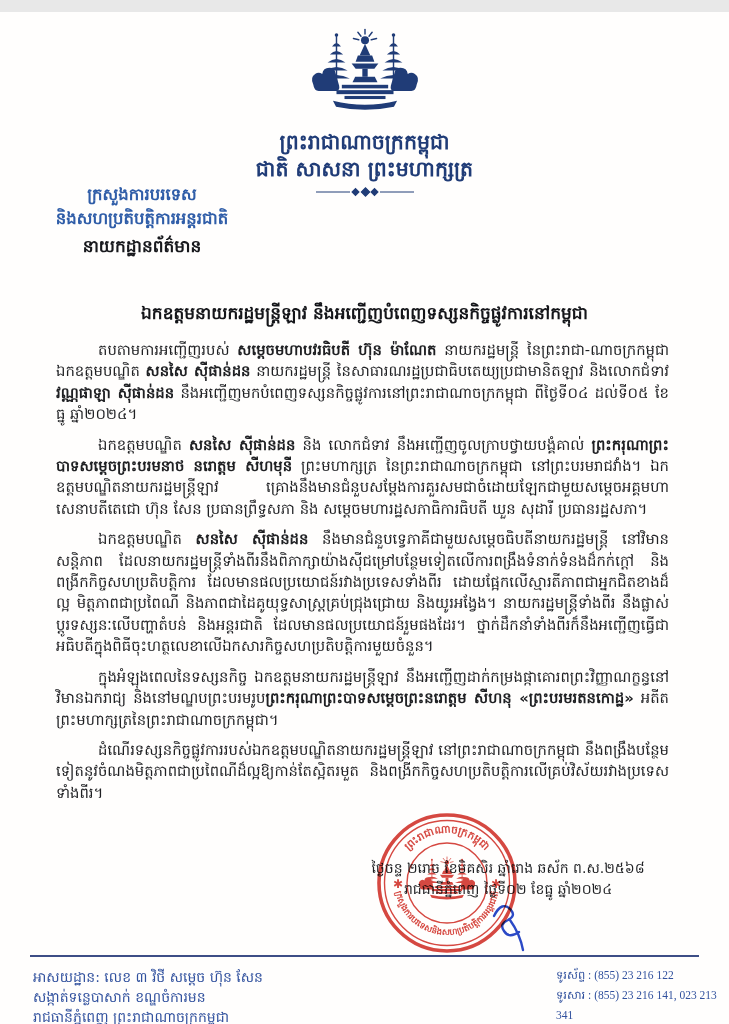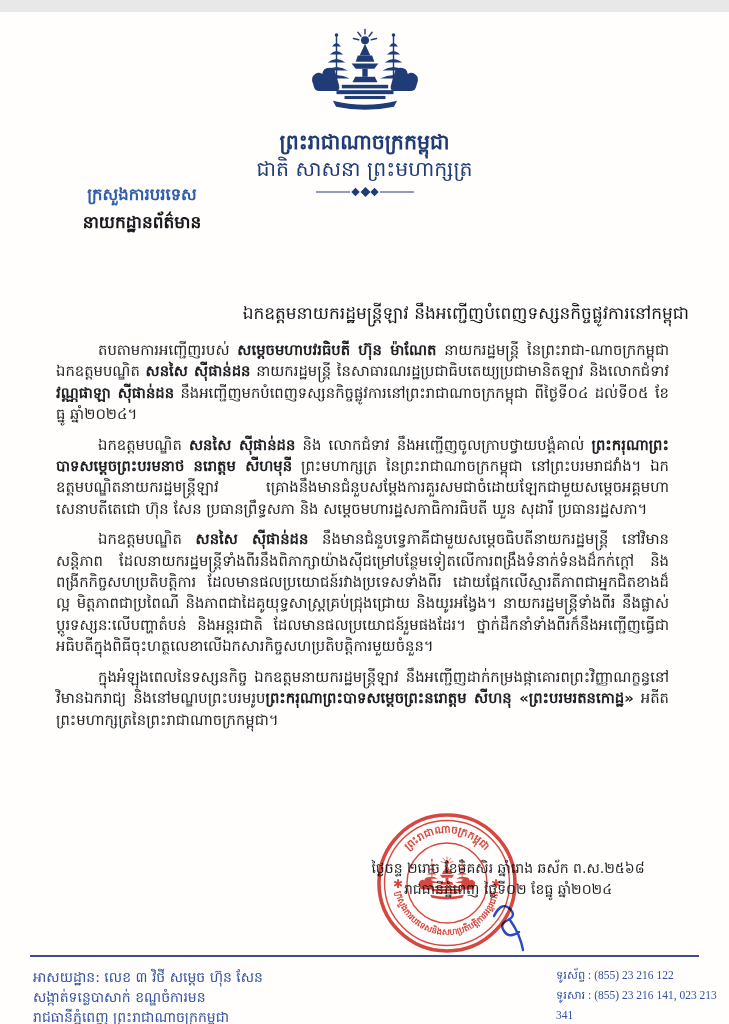--- a/index.html
+++ b/index.html
@@ -5,30 +5,30 @@
   html,body{margin:0;padding:0;background:#e8e8e8;}
   .page{
     position:relative;width:729px;height:1024px;margin:12px auto;
     background:#fffefd;overflow:hidden;
     font-family:"DejaVu Sans",sans-serif;color:#222;
   }
   
   .hdr{position:absolute;left:0;right:0;top:14px;text-align:center;}
   .arms{display:block;margin:0 auto;color:#203c77;}
   .k1{margin:5px 0 0;font-size:20.5px;font-weight:bold;color:#203c77;line-height:26px;}
-  .k2{margin:1px 0 0;font-size:20.5px;font-weight:normal;color:#203c77;line-height:26px;}
+  .k2{margin:1px 0 0;font-size:20.5px;font-weight:bold;color:#203c77;line-height:26px;}
   .divider{display:block;margin:4px auto 0;color:#203c77;}
   
   .ministry{position:absolute;left:20px;top:171px;width:244px;text-align:center;}
   .m1,.m2{font-size:16.5px;font-weight:bold;color:#2f5da8;line-height:24px;}
   .m3{font-size:17px;font-weight:bold;color:#17181c;line-height:26px;margin-top:2px;}
   
   .doctype{position:absolute;right:39px;top:249px;font-size:16.5px;color:#17181c;font-weight:500;}
-  .title{position:absolute;left:40px;right:40px;top:290px;text-align:right;
-         font-size:17px;font-weight:normal;color:#141519;}
+  .title{position:absolute;left:40px;right:40px;top:290px;text-align:center;
+         font-size:17px;font-weight:bold;color:#141519;}
   
   .bodytext{position:absolute;left:56px;right:60px;top:327px;}
   .bodytext p{margin:0 0 9px;text-align:justify;text-indent:42px;
               font-size:14.8px;line-height:21.4px;color:#1f2023;}
   .bodytext .b{font-weight:bold;}
   
   .dateblock{position:absolute;left:322px;width:372px;top:846px;text-align:center;
              font-size:14px;line-height:21px;color:#1f2023;}
   
   .stamp{position:absolute;left:375px;top:799px;mix-blend-mode:multiply;opacity:.92;}
@@ -104,31 +104,33 @@
         <line x1="70" y1="6" x2="104" y2="6" stroke-width="1"></line>
         <rect x="43" y="3.5" width="5" height="5" transform="rotate(45 45.5 6)"></rect>
         <rect x="52.5" y="3" width="6" height="6" transform="rotate(45 55.5 6)"></rect>
         <rect x="62" y="3.5" width="5" height="5" transform="rotate(45 64.5 6)"></rect>
       </g>
     </svg>
   </div>
 
   <div class="ministry">
     <div class="m1">ក្រសួងការបរទេស</div>
+    <div class="m2">និងសហប្រតិបត្តិការអន្តរជាតិ</div>
     <div class="m3">នាយកដ្ឋានព័ត៌មាន</div>
   </div>
 
 
   <div class="title">ឯកឧត្តមនាយករដ្ឋមន្ត្រីឡាវ នឹងអញ្ជើញបំពេញទស្សនកិច្ចផ្លូវការនៅកម្ពុជា</div>
 
   <div class="bodytext">
     <p><span>តបតាមការអញ្ជើញរបស់ </span><span class="b">សម្តេចមហាបវរធិបតី ហ៊ុន ម៉ាណែត</span><span> នាយករដ្ឋមន្ត្រី នៃព្រះរាជា-ណាចក្រកម្ពុជា ឯកឧត្តមបណ្ឌិត </span><span class="b">សនសៃ ស៊ីផាន់ដន</span><span> នាយករដ្ឋមន្ត្រី នៃសាធារណរដ្ឋប្រជាធិបតេយ្យប្រជាមានិតឡាវ និងលោកជំទាវ </span><span class="b">វណ្ណផាឡា ស៊ីផាន់ដន</span><span> នឹងអញ្ជើញមកបំពេញទស្សនកិច្ចផ្លូវការនៅព្រះរាជាណាចក្រកម្ពុជា ពីថ្ងៃទី០៤ ដល់ទី០៥ ខែធ្នូ ឆ្នាំ២០២៤។</span></p>
     <p><span>ឯកឧត្តមបណ្ឌិត </span><span class="b">សនសៃ ស៊ីផាន់ដន</span><span> និង លោកជំទាវ នឹងអញ្ជើញចូលក្រាបថ្វាយបង្គំគាល់ </span><span class="b">ព្រះករុណាព្រះបាទសម្តេចព្រះបរមនាថ នរោត្តម សីហមុនី</span><span> ព្រះមហាក្សត្រ នៃព្រះរាជាណាចក្រកម្ពុជា នៅព្រះបរមរាជវាំង។ ឯកឧត្តមបណ្ឌិតនាយករដ្ឋមន្ត្រីឡាវ គ្រោងនឹងមានជំនួបសម្តែងការគួរសមជាចំដោយឡែកជាមួយសម្តេចអគ្គមហាសេនាបតីតេជោ ហ៊ុន សែន ប្រធានព្រឹទ្ធសភា និង សម្តេចមហារដ្ឋសភាធិការធិបតី ឃួន សុដារី ប្រធានរដ្ឋសភា។</span></p>
     <p><span>ឯកឧត្តមបណ្ឌិត </span><span class="b">សនសៃ ស៊ីផាន់ដន</span><span> នឹងមានជំនួបទ្វេភាគីជាមួយសម្តេចធិបតីនាយករដ្ឋមន្ត្រី នៅវិមានសន្តិភាព ដែលនាយករដ្ឋមន្ត្រីទាំងពីរនឹងពិភាក្សាយ៉ាងស៊ីជម្រៅបន្ថែមទៀតលើការពង្រឹងទំនាក់ទំនងដ៏កក់ក្តៅ និងពង្រីកកិច្ចសហប្រតិបត្តិការ ដែលមានផលប្រយោជន៍រវាងប្រទេសទាំងពីរ ដោយផ្អែកលើស្មារតីភាពជាអ្នកជិតខាងដ៏ល្អ មិត្តភាពជាប្រពៃណី និងភាពជាដៃគូយុទ្ធសាស្ត្រគ្រប់ជ្រុងជ្រោយ និងយូរអង្វែង។ នាយករដ្ឋមន្ត្រីទាំងពីរ នឹងផ្លាស់ប្តូរទស្សនៈលើបញ្ហាតំបន់ និងអន្តរជាតិ ដែលមានផលប្រយោជន៍រួមផងដែរ។ ថ្នាក់ដឹកនាំទាំងពីរក៏នឹងអញ្ជើញធ្វើជាអធិបតីក្នុងពិធីចុះហត្ថលេខាលើឯកសារកិច្ចសហប្រតិបត្តិការមួយចំនួន។</span></p>
     <p><span>ក្នុងអំឡុងពេលនៃទស្សនកិច្ច ឯកឧត្តមនាយករដ្ឋមន្ត្រីឡាវ នឹងអញ្ជើញដាក់កម្រងផ្កាគោរពព្រះវិញ្ញាណក្ខន្ធនៅវិមានឯករាជ្យ និងនៅមណ្ឌបព្រះបរមរូប</span><span class="b">ព្រះករុណាព្រះបាទសម្តេចព្រះនរោត្តម សីហនុ «ព្រះបរមរតនកោដ្ឋ»</span><span> អតីតព្រះមហាក្សត្រនៃព្រះរាជាណាចក្រកម្ពុជា។</span></p>
+    <p><span>ដំណើរទស្សនកិច្ចផ្លូវការរបស់ឯកឧត្តមបណ្ឌិតនាយករដ្ឋមន្ត្រីឡាវ នៅព្រះរាជាណាចក្រកម្ពុជា នឹងពង្រឹងបន្ថែមទៀតនូវចំណងមិត្តភាពជាប្រពៃណីដ៏ល្អឱ្យកាន់តែស្អិតរមួត និងពង្រីកកិច្ចសហប្រតិបត្តិការលើគ្រប់វិស័យរវាងប្រទេសទាំងពីរ។</span></p>
   </div>
 
   <div class="dateblock">
     <div>ថ្ងៃចន្ទ ២រោច ខែមិគសិរ ឆ្នាំរោង ឆស័ក ព.ស.២៥៦៨</div>
     <div>រាជធានីភ្នំពេញ ថ្ងៃទី០២ ខែធ្នូ ឆ្នាំ២០២៤</div>
   </div>
 
   <svg class="stamp" width="144" height="144" viewBox="0 0 144 144" style="color:#d23830">
     <defs>
       <path id="arcT" d="M 22 72 A 50 50 0 1 1 122 72" fill="none"></path>

